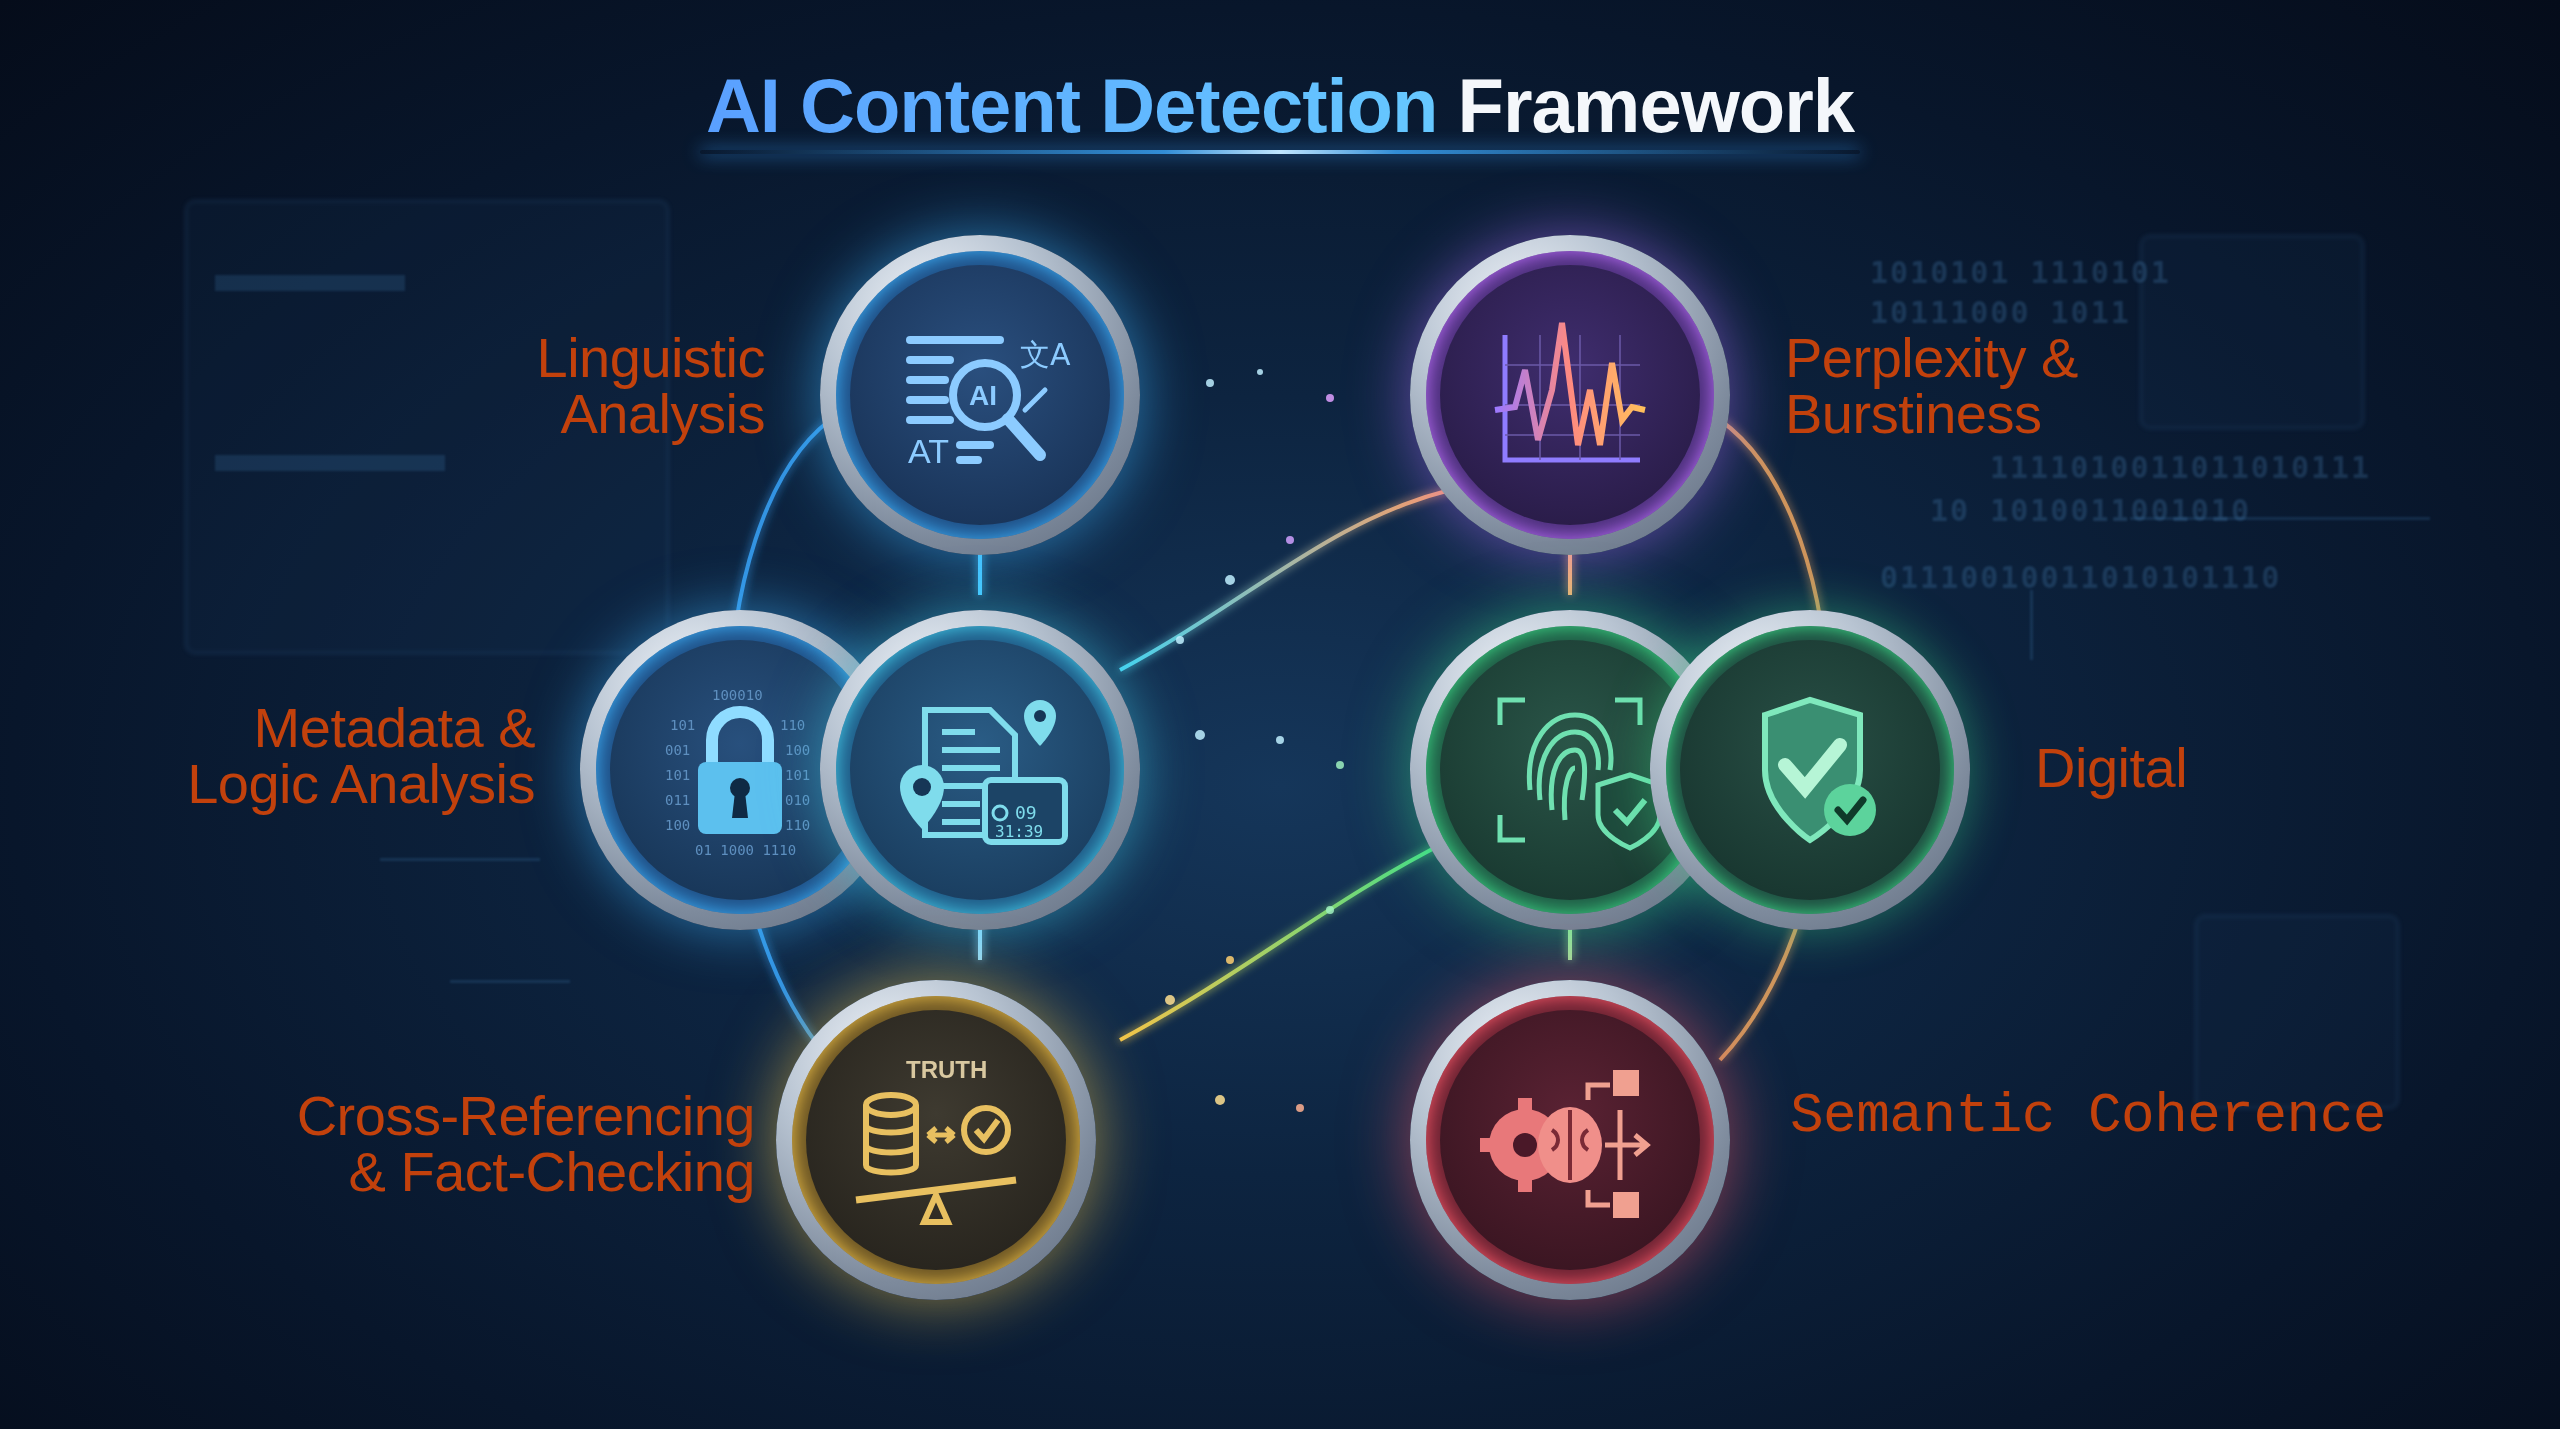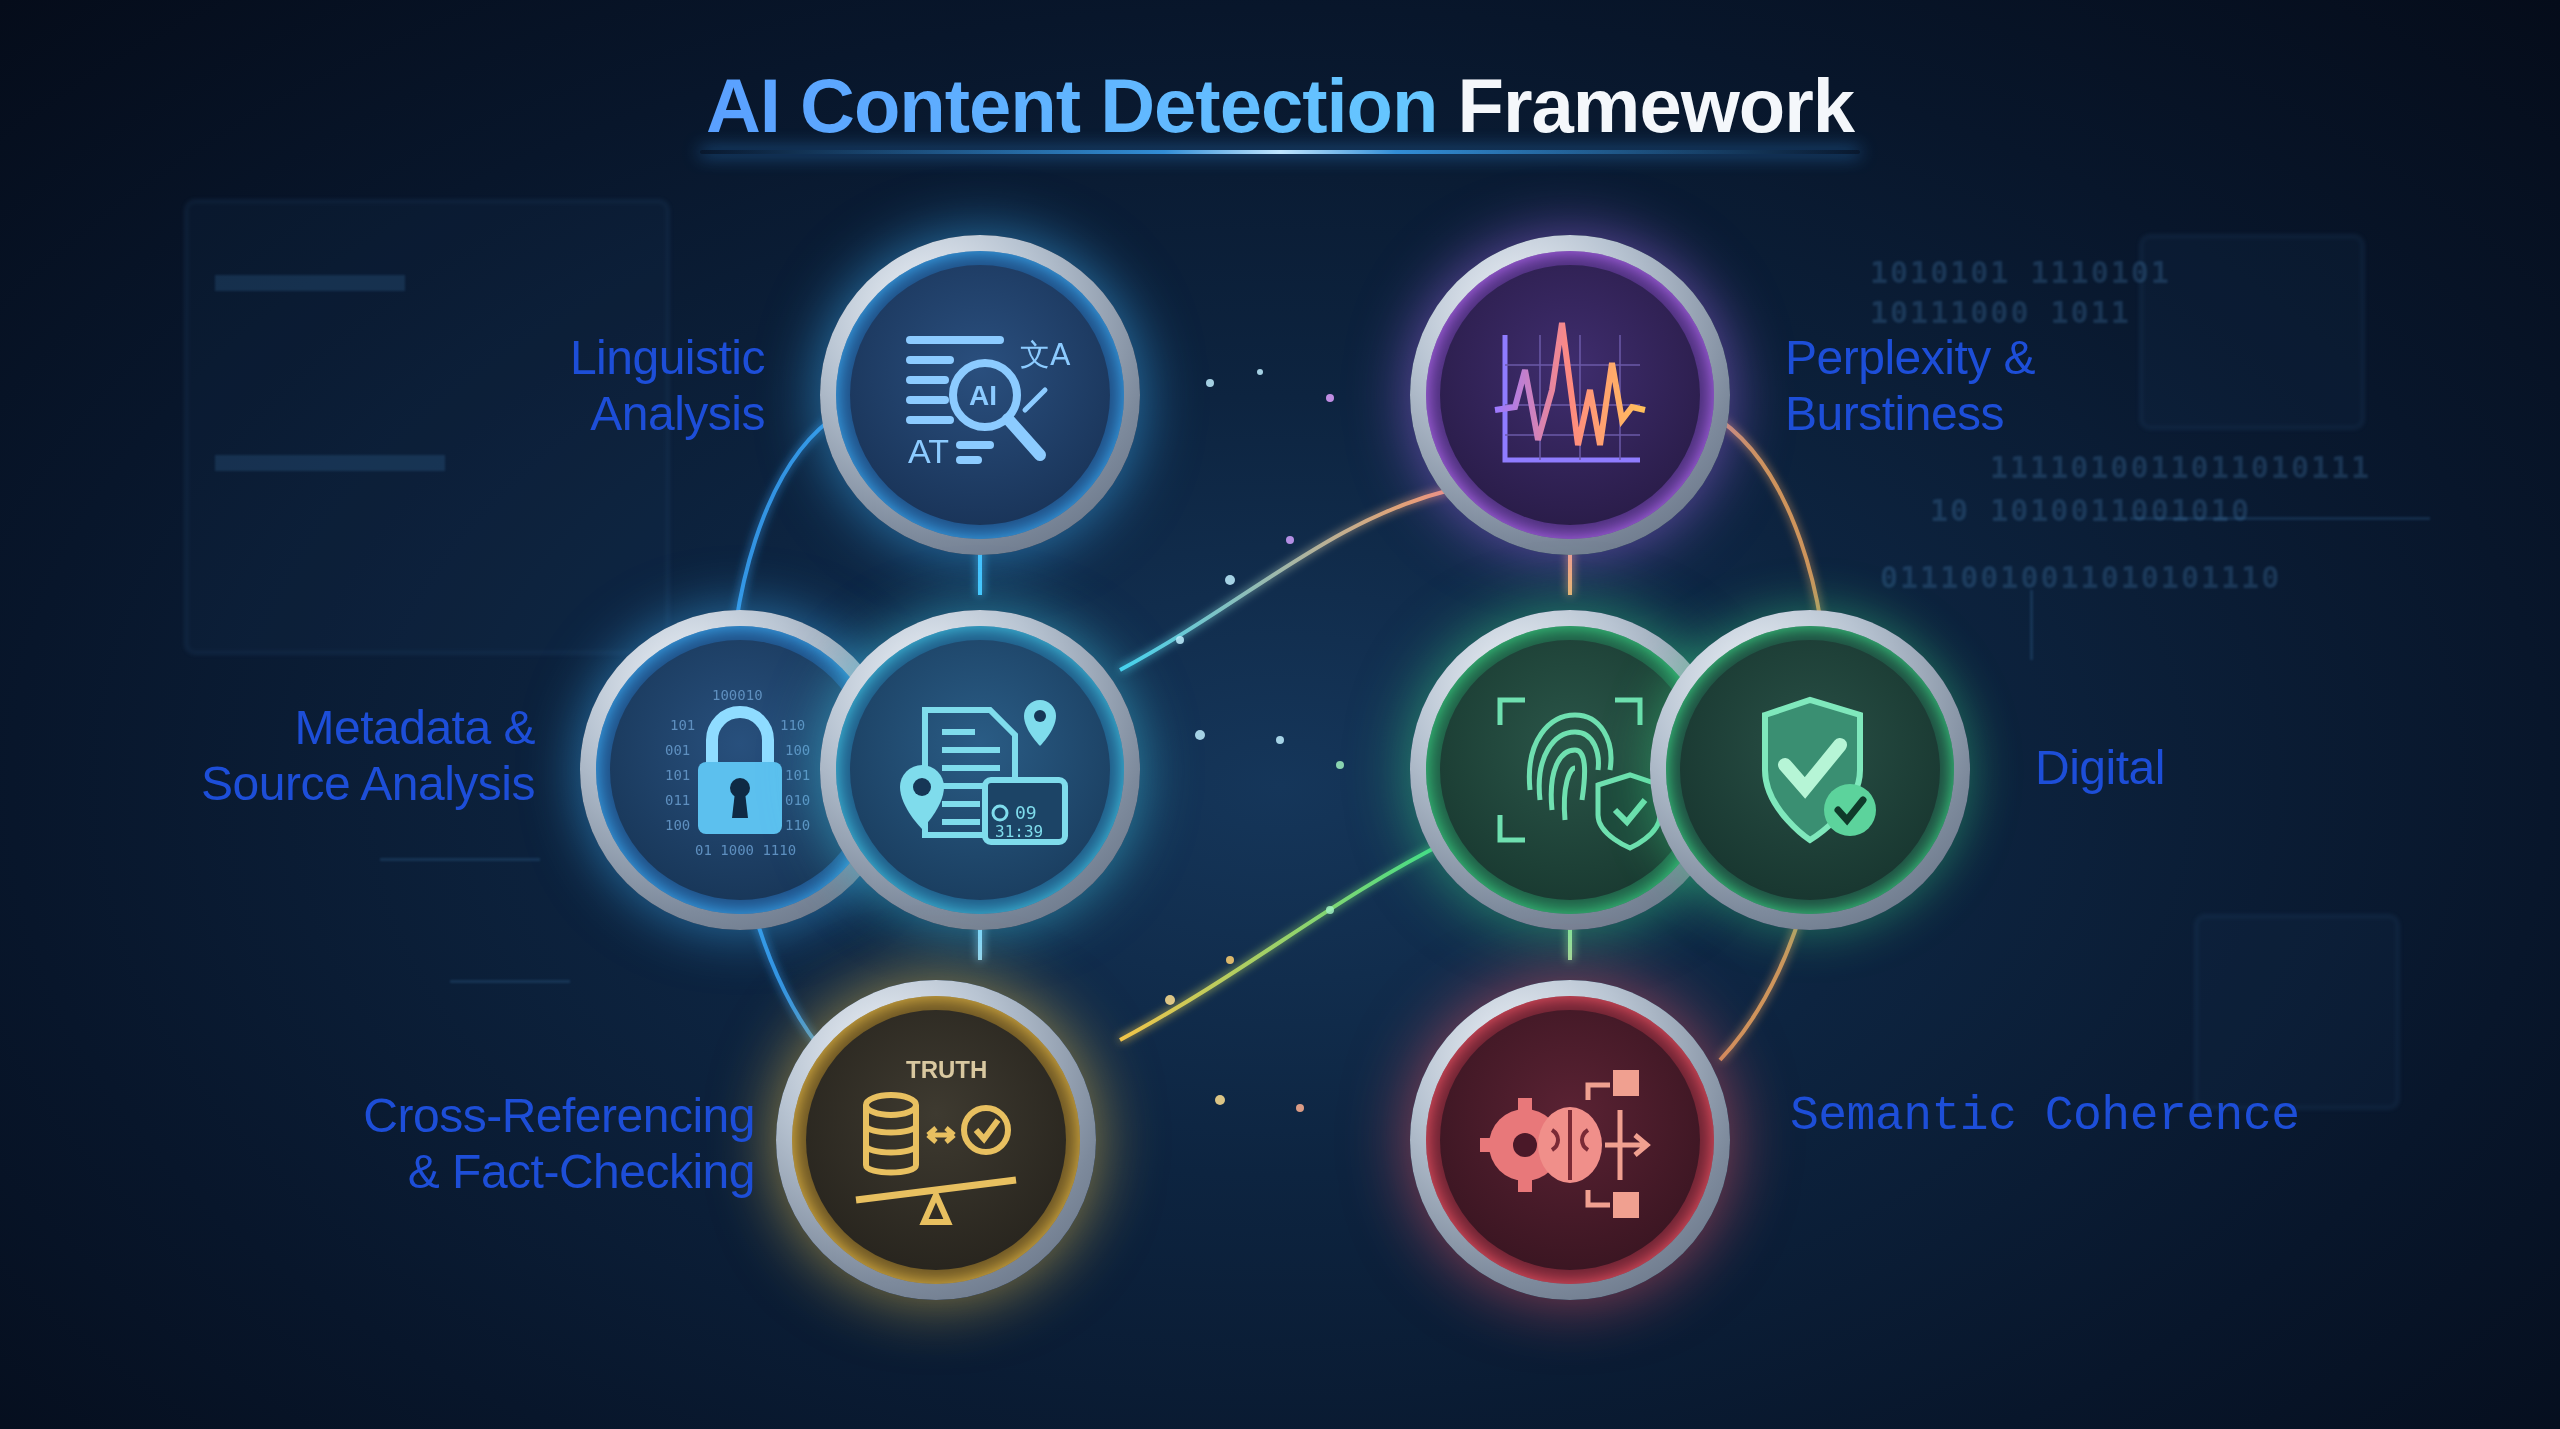--- a/index.html
+++ b/index.html
@@ -17,21 +17,21 @@
   .title-line { position:absolute; top:150px; left:700px; width:1160px; height:4px; border-radius:2px;
     background:linear-gradient(90deg, rgba(40,140,255,0) 0%, rgba(60,170,255,0.8) 40%, #bfe6ff 50%, rgba(60,170,255,0.8) 60%, rgba(40,140,255,0) 100%);
     box-shadow:0 0 18px #3aa0ff; }
   svg.conn { position:absolute; left:0; top:0; }
   .node { position:absolute; width:320px; height:320px; border-radius:50%; }
   .node .rim { position:absolute; inset:0; border-radius:50%;
     background: radial-gradient(circle at 35% 25%, #f2f6fb 0%, #b8c4d2 35%, #7d8a9c 70%, #5b6678 100%); }
   .node .rim2 { position:absolute; inset:16px; border-radius:50%; }
   .node .face { position:absolute; inset:30px; border-radius:50%; display:flex; align-items:center; justify-content:center; }
   .node svg.icon { width:200px; height:200px; }
-  .label { position:absolute; color:#1d4ed8; font-size:48px; line-height:56px; letter-spacing:-0.5px; }
+  .label { position:absolute; color:#c2410c; font-size:56px; line-height:56px; letter-spacing:-0.5px; }
   .label.r { text-align:right; }
 </style>
 </head>
 <body>
 
 <div class="bgwin" style="left:185px;top:200px;width:480px;height:450px;"></div>
 <div class="bgline" style="left:215px;top:275px;width:190px;height:16px;"></div>
 <div class="bgline" style="left:215px;top:455px;width:230px;height:16px;"></div>
 <div class="bgwin" style="left:2140px;top:235px;width:220px;height:190px;"></div>
 <div class="bgwin" style="left:2195px;top:915px;width:200px;height:190px;"></div>
@@ -215,21 +215,21 @@
       <circle cx="42" cy="117" r="9" fill="#163656" stroke="none"></circle>
       <rect x="105" y="110" width="80" height="62" rx="6" fill="#1c4466"></rect>
       <circle cx="120" cy="143" r="7" stroke-width="3"></circle>
       <text x="135" y="149" font-size="18" font-family="DejaVu Sans Mono, monospace" fill="#7fdcec" stroke="none">09</text>
       <text x="115" y="167" font-size="16" font-family="DejaVu Sans Mono, monospace" fill="#7fdcec" stroke="none">31:39</text>
     </svg>
   </div>
 </div>
 <div class="label r" style="left:120px;top:700px;width:415px;">
   <div>Metadata &amp;</div>
-  <div>Source Analysis</div>
+  <div>Logic Analysis</div>
 </div>
 
 <div class="node" style="left:1410px;top:610px;box-shadow:0 0 60px rgba(62,224,138,0.55);">
   <div class="rim"></div>
   <div class="rim2" style="background:#1f5a45;box-shadow:inset 0 0 20px #3ee08a;"></div>
   <div class="face" style="background:radial-gradient(circle at 50% 40%, #2a5548, #15332b);">
     <svg class="icon" viewBox="0 0 200 200" fill="none" stroke="#6fe0b0" stroke-width="5">
       <path d="M30 55 V30 H55 M145 30 H170 V55 M30 145 V170 H55 M145 170 H170 V145"></path>
       <path d="M60 120 C55 70, 80 45, 105 45 C130 45, 145 70, 140 100"></path>
       <path d="M70 130 C65 85, 85 62, 105 62 C125 62, 130 85, 128 100"></path>

